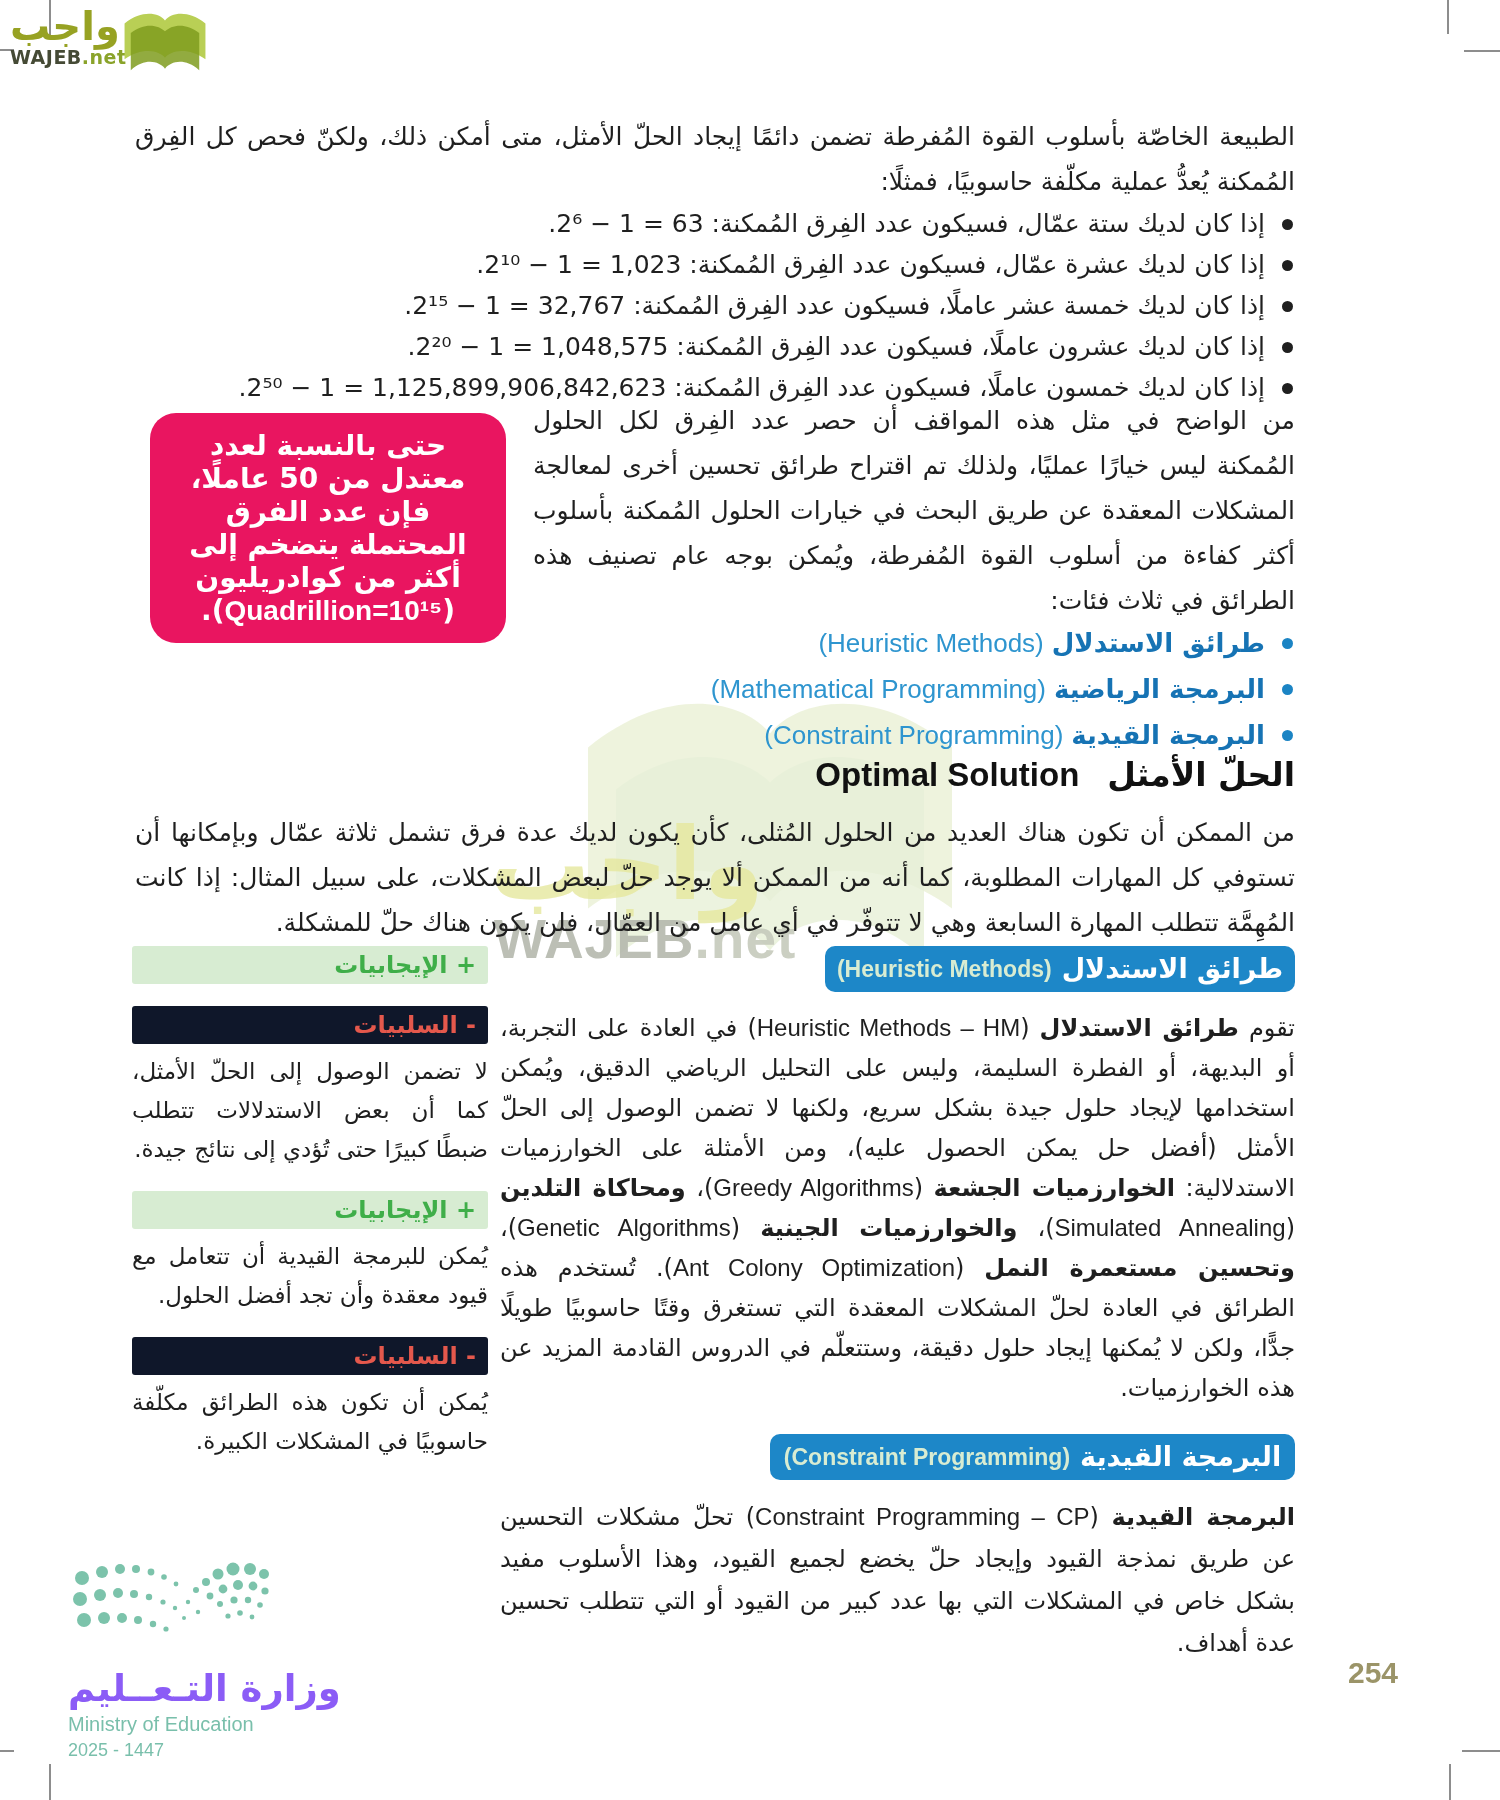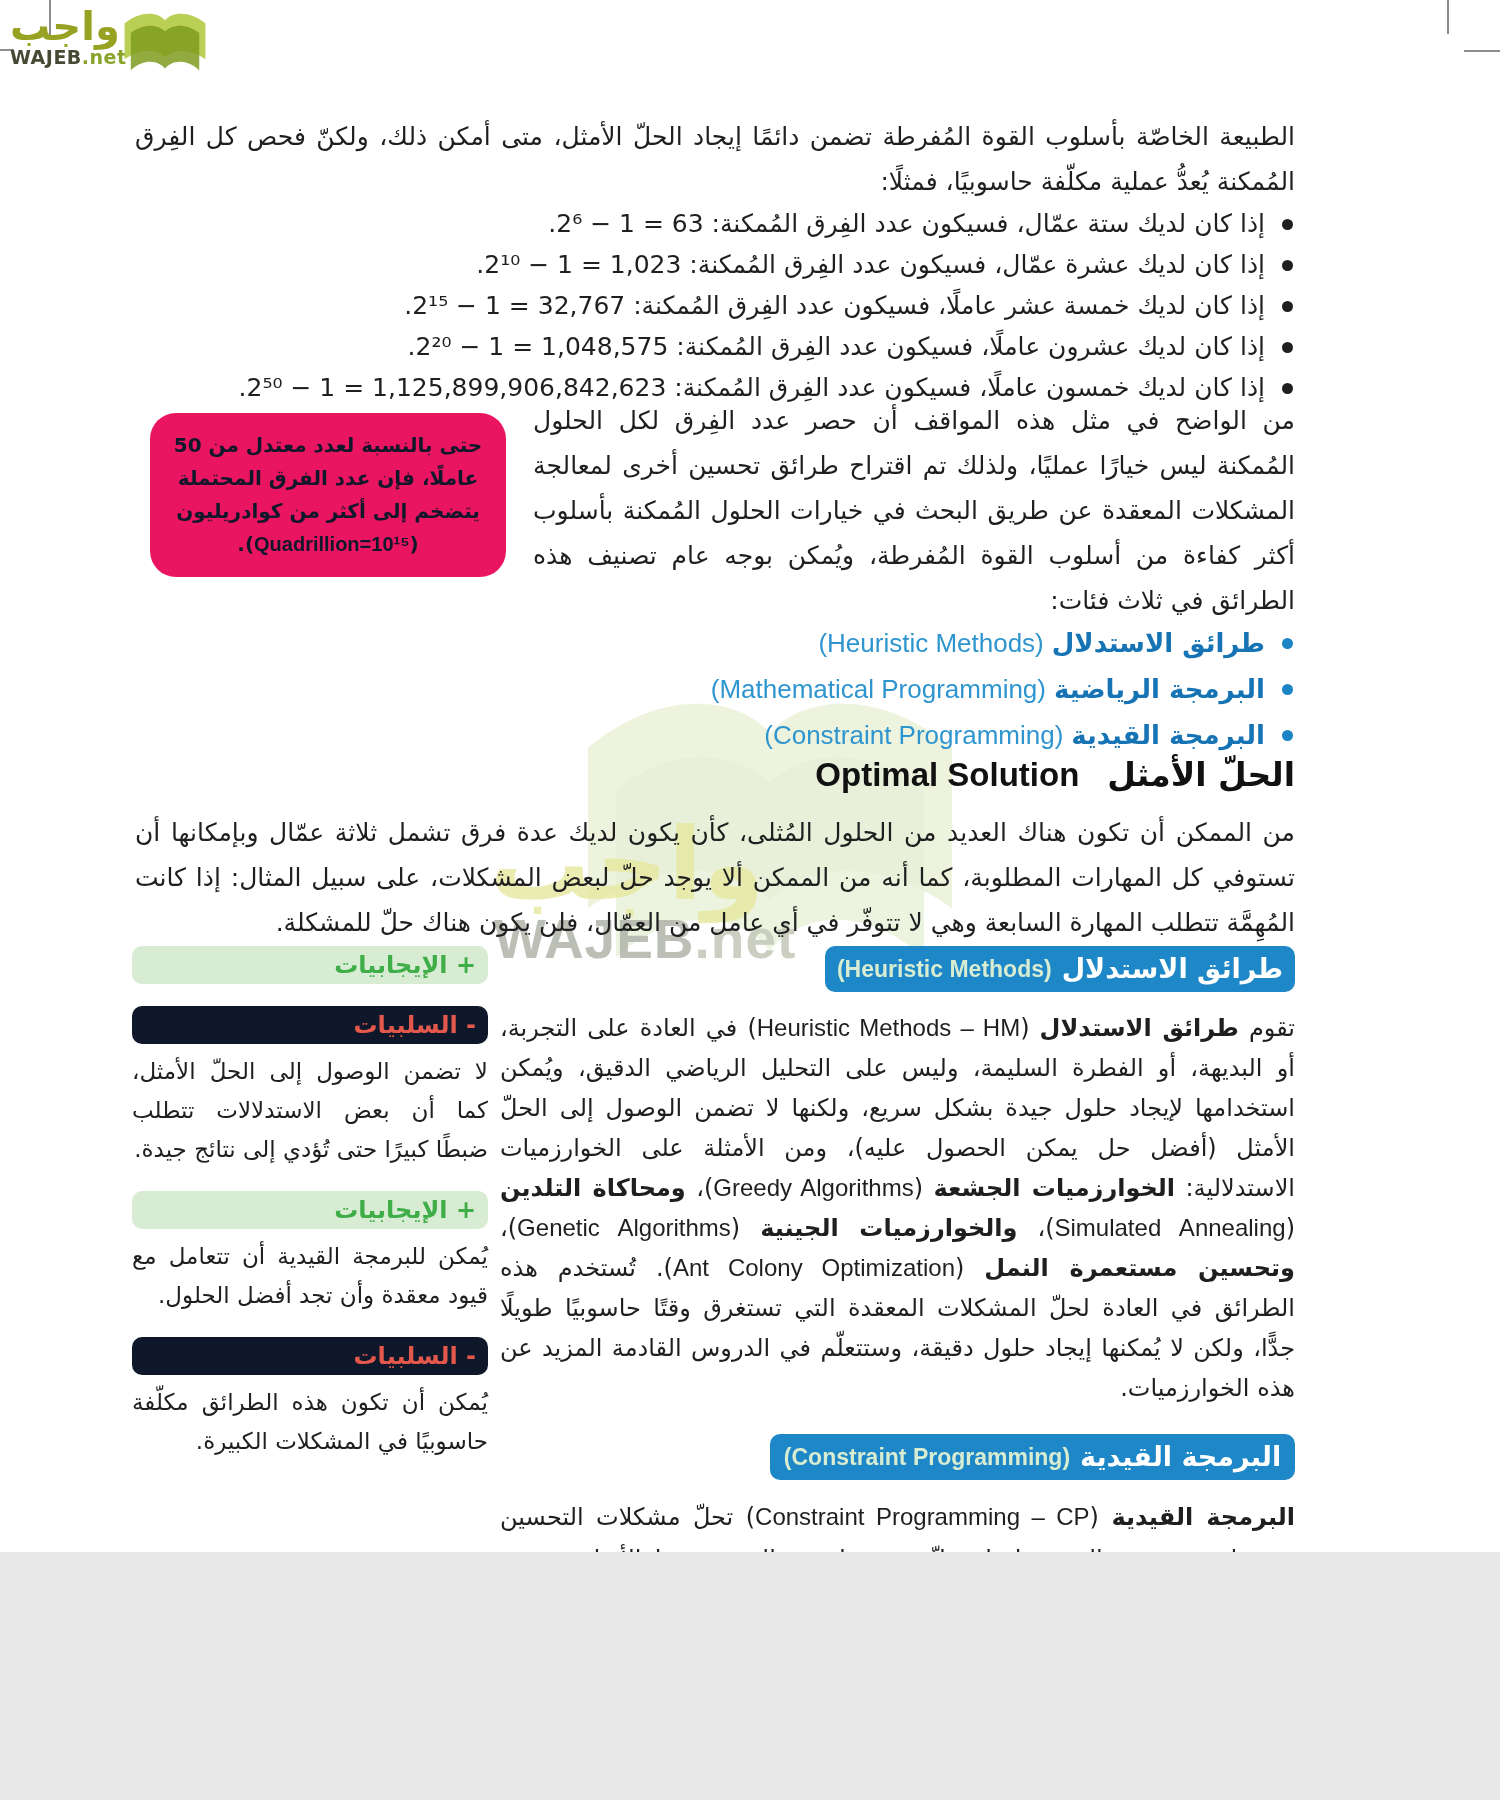--- a/index.html
+++ b/index.html
@@ -1,17 +1,17 @@
 <!DOCTYPE html>
 <html lang="ar"><head>
 <meta charset="utf-8">
 <style>
   html,body{margin:0;padding:0;background:#e8e8e8;}
   .page{
-    position:relative;width:1500px;height:1552px;background:#ffffff;
+    position:relative;width:1500px;height:1800px;background:#ffffff;
     font-family:"DejaVu Sans",sans-serif;color:#1f1f1f;overflow:hidden;
     margin:0 auto;
   }
   
   .cm{position:absolute;background:#8d8d8d;}
   
   .wajeb-logo{position:absolute;left:10px;top:6px;width:230px;height:80px;display:flex;align-items:flex-start;}
   .wl-text{width:100px;text-align:center;}
   .wl-ar{font-size:40px;font-weight:bold;color:#97a223;line-height:40px;}
   .wl-en{font-size:19px;font-weight:bold;color:#454a35;letter-spacing:.5px;}
@@ -25,33 +25,33 @@
   .wm-en .net{color:#c6cabc;}
   
   .content{position:absolute;inset:0;z-index:1;direction:rtl;}
   p{margin:0;}
   .intro{position:absolute;top:114px;right:205px;width:1160px;font-size:25px;line-height:45px;text-align:justify;}
   .bullets{position:absolute;top:204px;right:205px;width:1160px;list-style:none;margin:0;padding:0;font-size:25px;}
   .bullets li{position:relative;padding-right:30px;line-height:40px;margin-bottom:1px;}
   .bullets li::before{content:"";position:absolute;right:2px;top:15px;width:11px;height:11px;border-radius:50%;background:#1f1f1f;}
   .math{direction:ltr;unicode-bidi:embed;font-family:"DejaVu Sans",sans-serif;}
   .note-box{position:absolute;left:150px;top:413px;width:356px;min-height:90px;background:#e91560;border-radius:26px;
-    padding:16px 20px;color:#0f172a;font-size:20px;font-weight:bold;line-height:33px;text-align:center;box-sizing:border-box;}
+    padding:16px 20px;color:#ffffff;font-size:28px;font-weight:bold;line-height:33px;text-align:center;box-sizing:border-box;}
   .classify{position:absolute;top:398px;right:205px;width:762px;font-size:25px;line-height:45px;text-align:justify;}
   .cats{position:absolute;top:620px;right:205px;list-style:none;margin:0;padding:0;font-size:26px;}
   .cats li{position:relative;padding-right:30px;line-height:46px;}
   .cats li::before{content:"";position:absolute;right:2px;top:18px;width:11px;height:11px;border-radius:50%;background:#1b84c4;}
   .cat-ar{font-weight:bold;color:#1673b4;}
   .cat-en{color:#2e95cf;margin-right:8px;direction:ltr;unicode-bidi:embed;font-family:"Liberation Sans",sans-serif;}
   .opt-title{position:absolute;top:755px;right:205px;margin:0;font-size:33px;font-weight:bold;color:#111111;}
   .opt-title .lat{margin-right:28px;direction:ltr;unicode-bidi:embed;font-family:"Liberation Sans",sans-serif;}
   .opt-para{position:absolute;top:810px;right:205px;width:1160px;font-size:25px;line-height:45px;text-align:justify;}
   
   .col-left{position:absolute;left:132px;top:946px;width:356px;font-size:23px;line-height:39px;}
-  .pc-head{height:38px;line-height:38px;padding:0 12px;font-size:24px;font-weight:bold;margin:22px 0 8px 0;border-radius:10px;}
+  .pc-head{height:38px;line-height:38px;padding:0 12px;font-size:24px;font-weight:bold;margin:22px 0 8px 0;border-radius:3px;}
   .pc:first-child .pc-head{margin-top:0;}
   .pc-head.pros{background:#d7ecd2;color:#3fae49;}
   .pc-head.cons{background:#0f172a;color:#e4584c;}
   .pc-text{text-align:justify;}
   .col-right{position:absolute;left:500px;top:946px;width:795px;font-size:24px;line-height:40px;}
   .sec-head{height:46px;border-radius:10px;background:#1d87c8;display:flex;align-items:center;justify-content:center;
     gap:10px;color:#ffffff;font-size:27px;font-weight:bold;margin-bottom:16px;}
   .sec-head .sh-en{color:#d8ecd2;font-size:23px;font-weight:bold;direction:ltr;unicode-bidi:embed;font-family:"Liberation Sans",sans-serif;}
   .sec-head.w-hm{width:470px;}
   .sec-head.w-cp{width:525px;margin-top:26px;}

